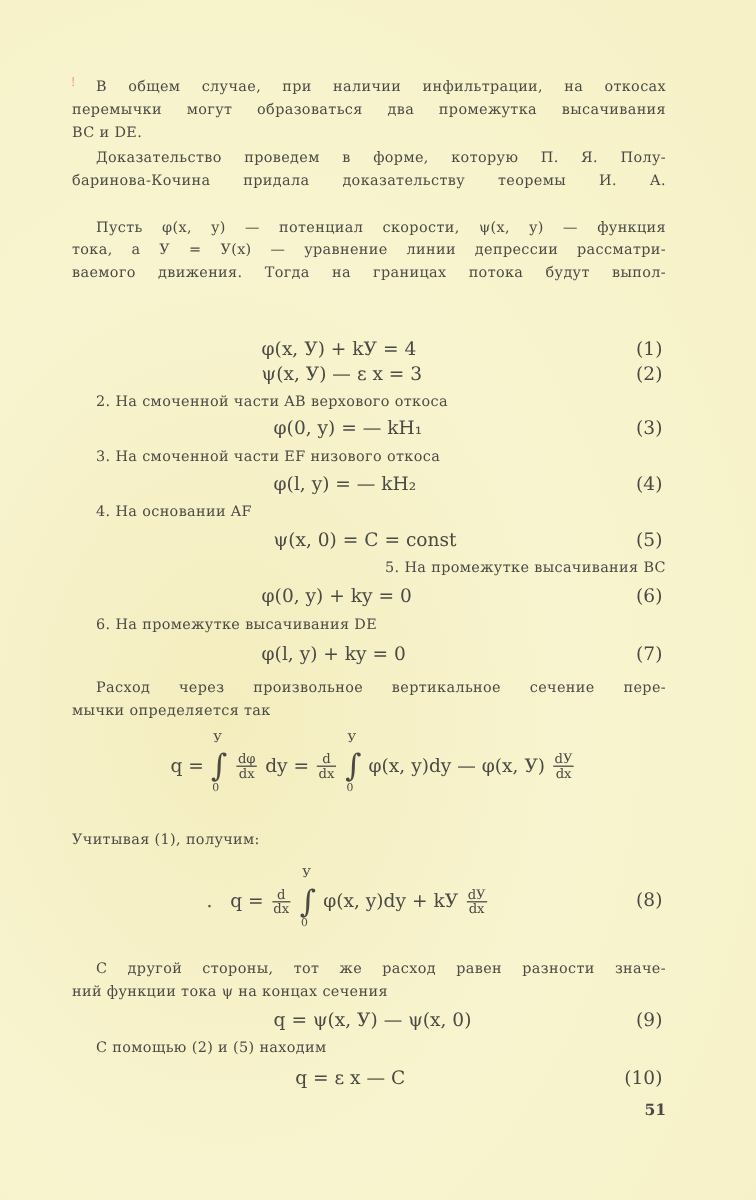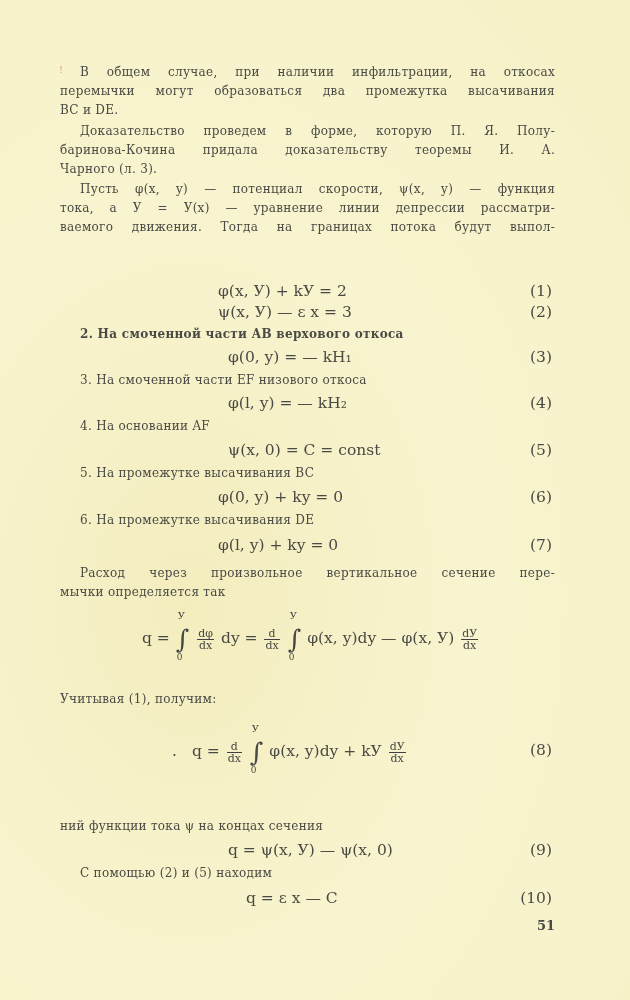--- a/index.html
+++ b/index.html
@@ -37,44 +37,43 @@
 
 <div class="page">
   <span class="mark">!</span>
 
   <div class="line justify indent" style="top:63px;">В общем случае, при наличии инфильтрации, на откосах</div>
   <div class="line justify" style="top:82px;">перемычки могут образоваться два промежутка высачивания</div>
   <div class="line" style="top:101px;">BC и DE.</div>
 
   <div class="line justify" style="top:141px;">баринова-Кочина придала доказательству теоремы И. А.</div>
   <div class="line justify indent" style="top:122px;">Доказательство проведем в форме, которую П. Я. Полу-</div>
-  <div class="line" style="top:160px;">Чарного (л. 3).</div>
 
   <div class="line justify indent" style="top:180px;">Пусть φ(x, y) — потенциал скорости, ψ(x, y) — функция</div>
   <div class="line justify" style="top:199px;">тока, а У = У(x) — уравнение линии депрессии рассматри-</div>
   <div class="line justify" style="top:218px;">ваемого движения. Тогда на границах потока будут выпол-</div>
 
-  <div class="eq" style="left:218px; top:282px;">φ(x, У) + kУ = 2</div>
+  <div class="eq" style="left:218px; top:282px;">φ(x, У) + kУ = 4</div>
   <div class="eqnum" style="top:282px;">(1)</div>
   <div class="eq" style="left:218px; top:303px;">ψ(x, У) — ε x = 3</div>
   <div class="eqnum" style="top:303px;">(2)</div>
 
-  <div class="line indent" style="top:325px;font-weight:bold;">2. На смоченной части AB верхового откоса</div>
+  <div class="line indent" style="top:325px;">2. На смоченной части AB верхового откоса</div>
   <div class="eq" style="left:228px; top:348px;">φ(0, y) = — kH₁</div>
   <div class="eqnum" style="top:348px;">(3)</div>
 
   <div class="line indent" style="top:371px;">3. На смоченной части EF низового откоса</div>
   <div class="eq" style="left:228px; top:394px;">φ(l, y) = — kH₂</div>
   <div class="eqnum" style="top:394px;">(4)</div>
 
   <div class="line indent" style="top:417px;">4. На основании AF</div>
   <div class="eq" style="left:228px; top:441px;">ψ(x, 0) = C = const</div>
   <div class="eqnum" style="top:441px;">(5)</div>
 
-  <div class="line indent" style="top:464px;">5. На промежутке высачивания BC</div>
+  <div class="line indent" style="top:464px;text-align:right;">5. На промежутке высачивания BC</div>
   <div class="eq" style="left:218px; top:488px;">φ(0, y) + ky = 0</div>
   <div class="eqnum" style="top:488px;">(6)</div>
 
   <div class="line indent" style="top:511px;">6. На промежутке высачивания DE</div>
   <div class="eq" style="left:218px; top:536px;text-align:center;">φ(l, y) + ky = 0</div>
   <div class="eqnum" style="top:536px;">(7)</div>
 
   <div class="line" style="top:583px;">мычки определяется так</div>
   <div class="line justify indent" style="top:564px;">Расход через произвольное вертикальное сечение пере-</div>
 
@@ -94,20 +93,21 @@
   <div class="eq" style="left:172px; top:738px; line-height:26px;">
     <span style="margin-right:10px;">.</span>
     <span>q =</span>
     <span class="frac"><span class="num">d</span><span class="den">dx</span></span>
     <span class="integral">∫<span class="up">У</span><span class="lo">0</span></span>
     <span>φ(x, y)dy + kУ</span>
     <span class="frac"><span class="num">dУ</span><span class="den">dx</span></span>
   </div>
   <div class="eqnum" style="top:741px;">(8)</div>
 
+  <div class="line justify indent" style="top:798px;">С другой стороны, тот же расход равен разности значе-</div>
   <div class="line" style="top:817px;">ний функции тока ψ на концах сечения</div>
   <div class="eq" style="left:228px; top:841px;">q = ψ(x, У) — ψ(x, 0)</div>
   <div class="eqnum" style="top:841px;">(9)</div>
 
   <div class="line indent" style="top:864px;">С помощью (2) и (5) находим</div>
   <div class="eq" style="left:246px; top:889px;">q = ε x — C</div>
   <div class="eqnum" style="top:889px;">(10)</div>
 
   <div class="pagenum">51</div>
 </div>

